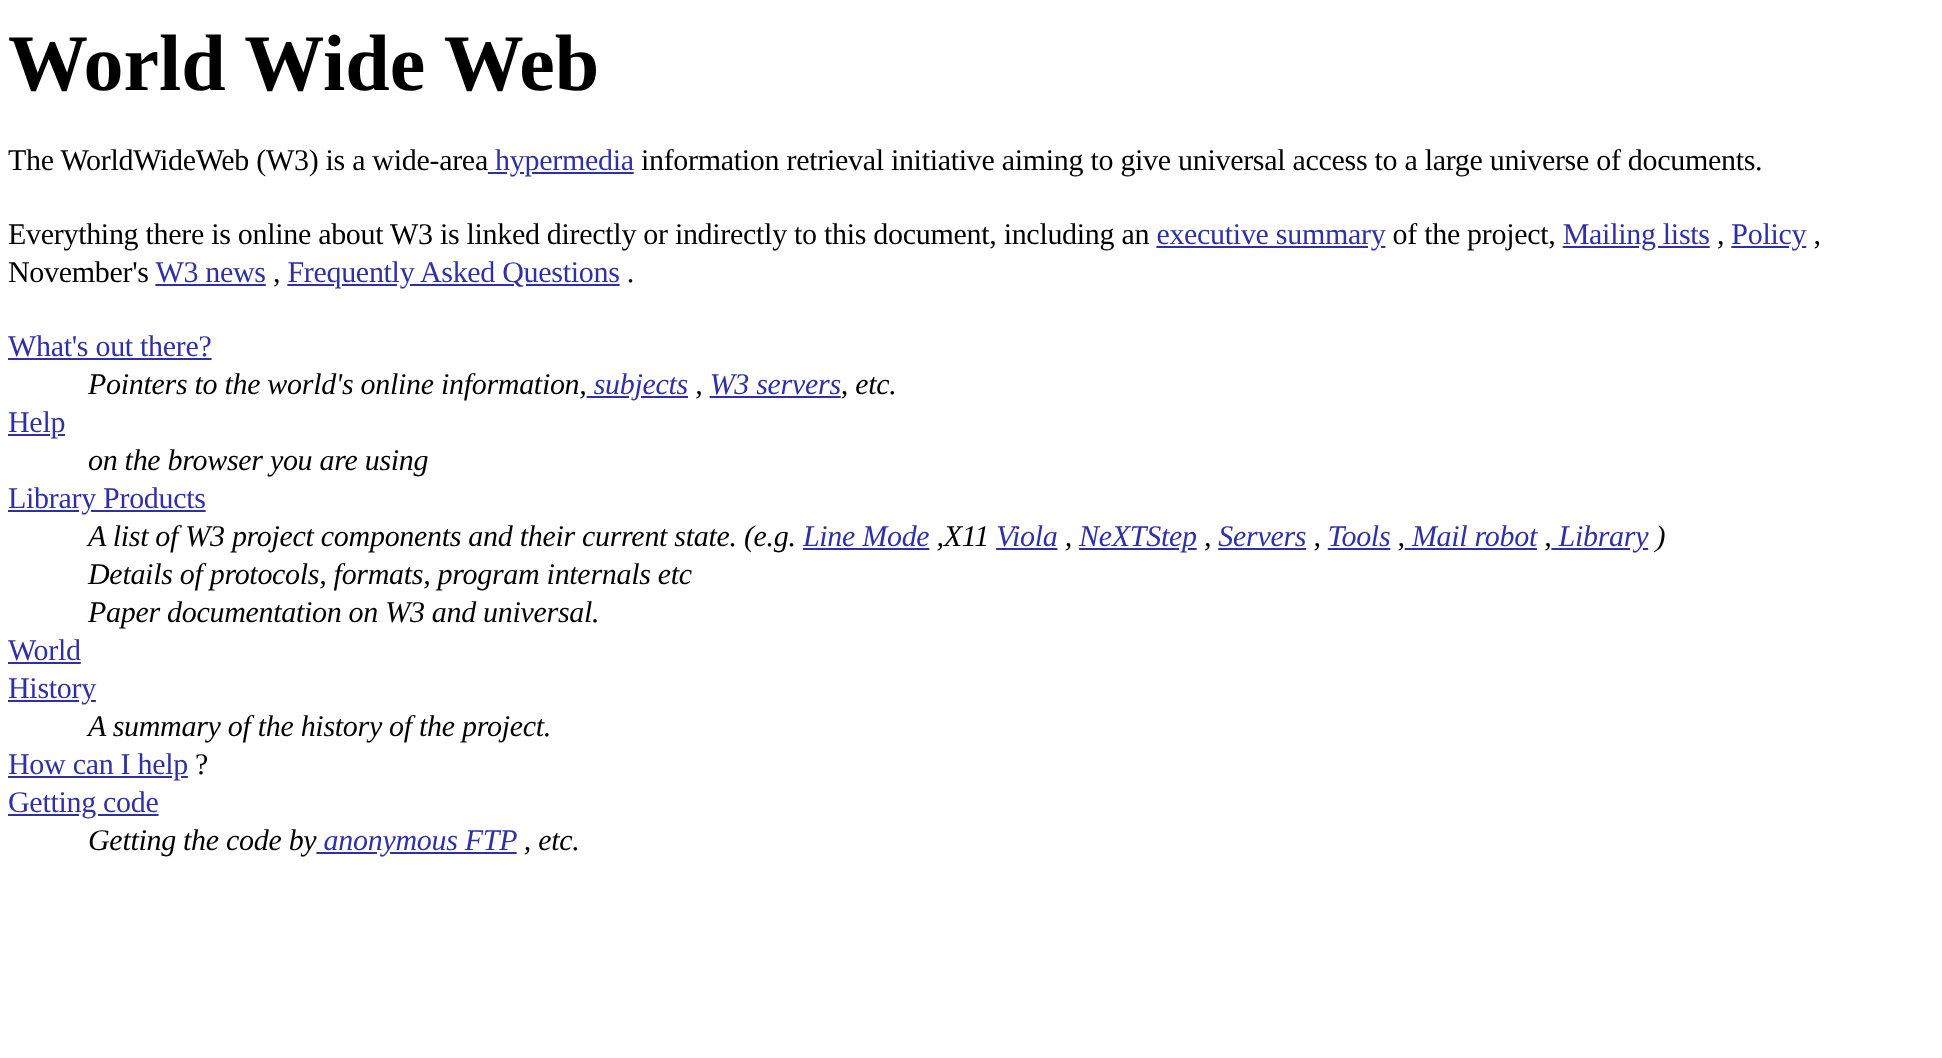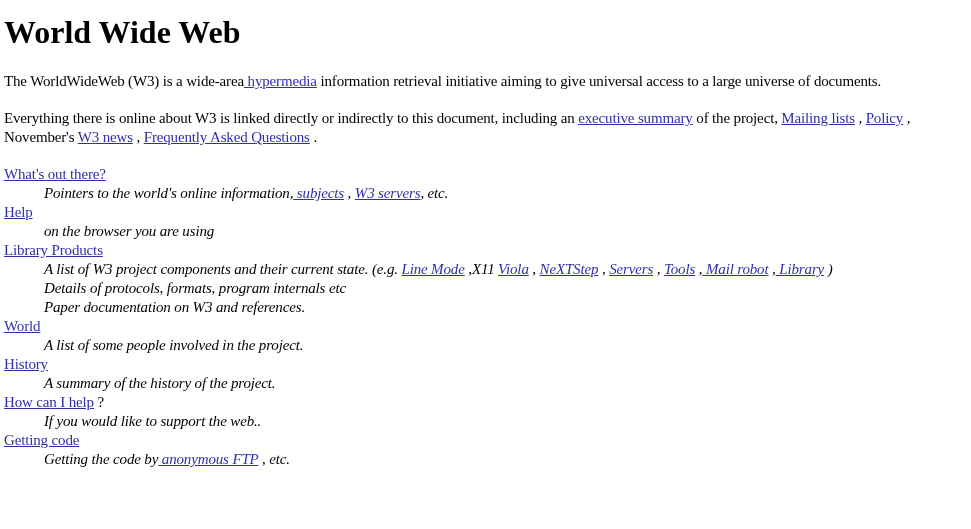--- a/index.html
+++ b/index.html
@@ -12,21 +12,21 @@
     width: 971px;
     height: 529px;
     overflow: hidden;
     color: var(--text-color);
     font-family: "Liberation Serif", "DejaVu Serif", serif;
     font-size: 15px;
     line-height: 19px;
     letter-spacing: -0.15px;
   }
   h1.page-title {
-    font-size: 32px;
+    font-size: 40px;
     line-height: 36px;
     font-weight: bold;
     margin: 0 0 22px 0;
     letter-spacing: 0;
   }
   p.para { margin: 18px 0; }
   dl.directory { margin: 18px 0; }
   dl.directory dt { margin: 0; }
   dl.directory dd { margin: 0 0 0 40px; font-style: italic; }
   a.doc-link {
@@ -47,22 +47,20 @@
 <p class="para"><span class="text-run">Everything there is online about W3 is linked directly or indirectly to this document, including an </span><a class="doc-link" href="#">executive summary</a><span class="text-run"> of the project, </span><a class="doc-link" href="#">Mailing lists</a><span class="text-run"> , </span><a class="doc-link" href="#">Policy</a><span class="text-run"> , November's </span><a class="doc-link" href="#">W3 news</a><span class="text-run"> , </span><a class="doc-link" href="#">Frequently Asked Questions</a><span class="text-run"> .</span></p>
 
 <dl class="directory" id="directory">
     <dt><a class="doc-link" href="#">What's out there?</a></dt>
     <dd><span class="text-run">Pointers to the world's online information,</span><a class="doc-link" href="#"> subjects</a><span class="text-run"> , </span><a class="doc-link" href="#">W3 servers</a><span class="text-run">, etc.</span></dd>
     <dt><a class="doc-link" href="#">Help</a></dt>
     <dd><span class="text-run">on the browser you are using</span></dd>
     <dt><a class="doc-link" href="#">Library Products</a></dt>
     <dd><span class="text-run">A list of W3 project components and their current state. (e.g. </span><a class="doc-link" href="#">Line Mode</a><span class="text-run"> ,X11 </span><a class="doc-link" href="#">Viola</a><span class="text-run"> , </span><a class="doc-link" href="#">NeXTStep</a><span class="text-run"> , </span><a class="doc-link" href="#">Servers</a><span class="text-run"> , </span><a class="doc-link" href="#">Tools</a><span class="text-run"> ,</span><a class="doc-link" href="#"> Mail robot</a><span class="text-run"> ,</span><a class="doc-link" href="#"> Library</a><span class="text-run"> )</span></dd>
     <dd><span class="text-run">Details of protocols, formats, program internals etc</span></dd>
-    <dd><span class="text-run">Paper documentation on W3 and references.</span></dd>
+    <dd><span class="text-run">Paper documentation on W3 and universal.</span></dd>
     <dt><a class="doc-link" href="#">World</a></dt>
-    <dd><span class="text-run">A list of some people involved in the project.</span></dd>
     <dt><a class="doc-link" href="#">History</a></dt>
     <dd><span class="text-run">A summary of the history of the project.</span></dd>
     <dt><a class="doc-link" href="#">How can I help</a><span class="text-run"> ?</span></dt>
-    <dd><span class="text-run">If you would like to support the web..</span></dd>
     <dt><a class="doc-link" href="#">Getting code</a></dt>
     <dd><span class="text-run">Getting the code by</span><a class="doc-link" href="#"> anonymous FTP</a><span class="text-run"> , etc.</span></dd>
   </dl>
 
 </body></html>

